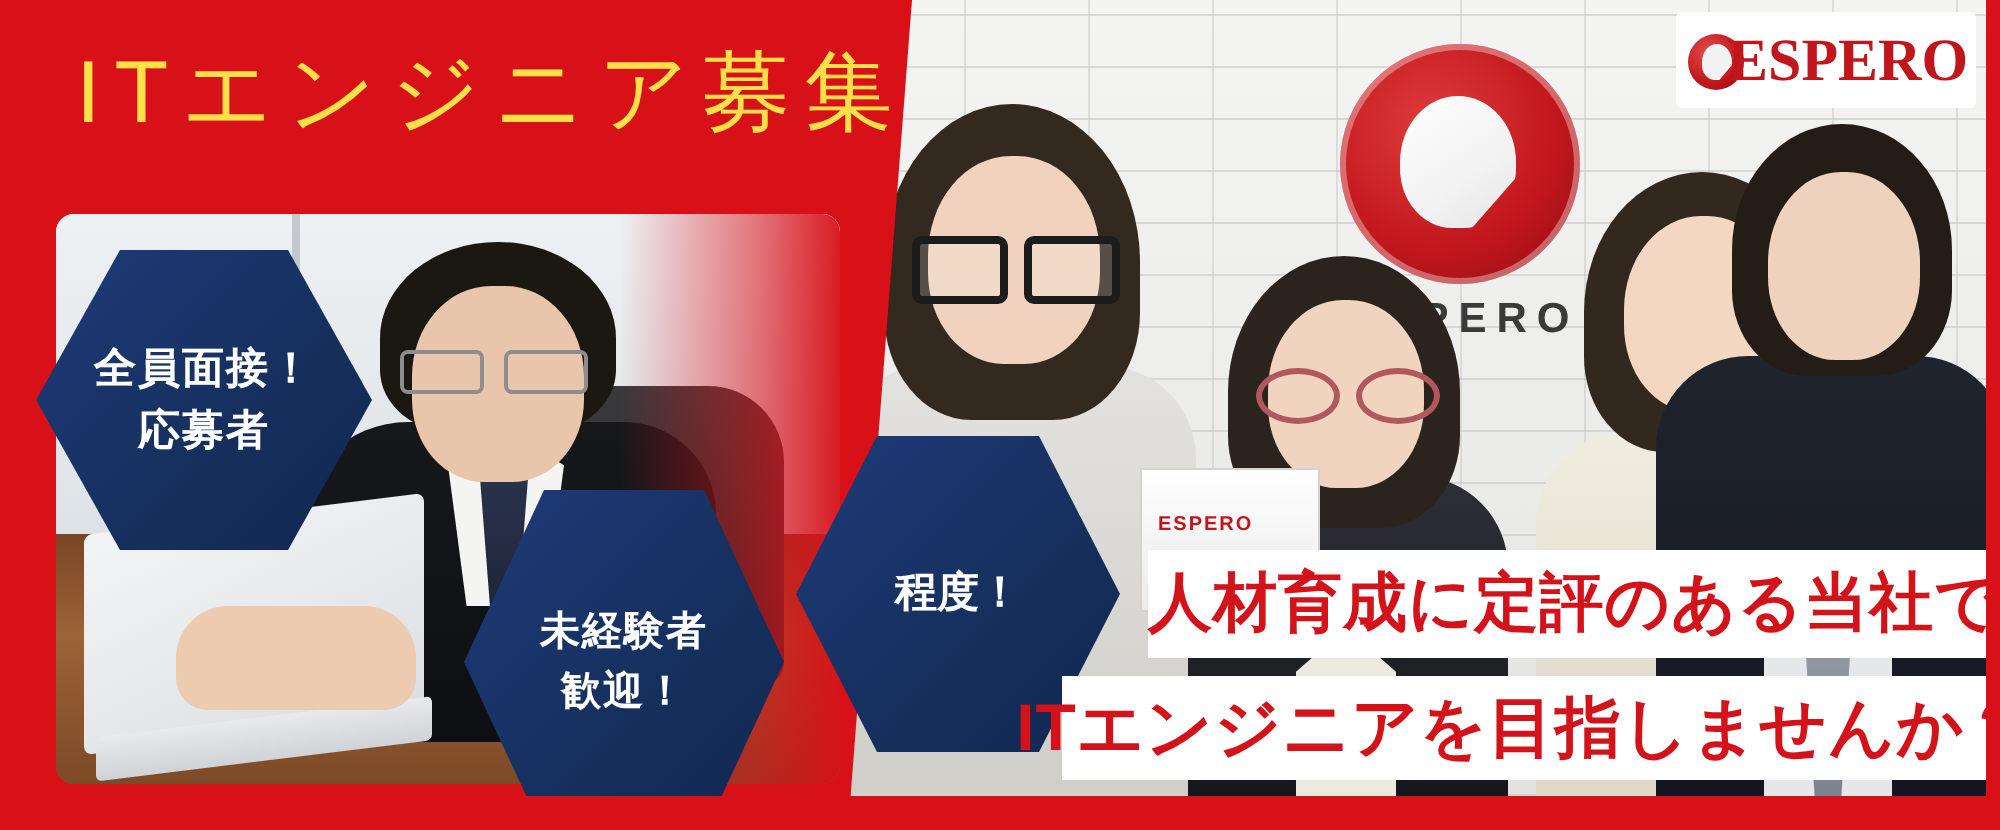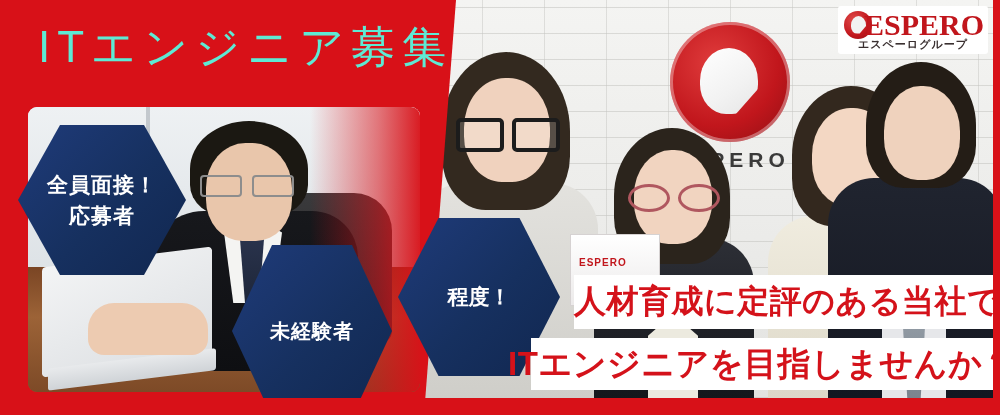--- a/index.html
+++ b/index.html
@@ -105,21 +105,21 @@
   
   .red-panel{
     position:absolute;left:0;top:0;width:470px;height:415px;
     background:#d81118;
     clip-path:polygon(0 0,456px 0,424px 415px,0 415px);
   }
 
   
   .headline{
     position:absolute;left:38px;top:20px;
-    font-size:44px;line-height:54px;color:#5eead4;
+    font-size:44px;line-height:54px;color:#fde047;
     letter-spacing:7px;font-weight:400;white-space:nowrap;
   }
 
   
   .photo-left{
     position:absolute;left:28px;top:107px;width:392px;height:285px;
     border-radius:9px;overflow:hidden;
     background:linear-gradient(180deg,#dfe3e6 0%,#cfd5da 45%,#6d4326 46%,#8b5a33 100%);
   }
   .room{position:absolute;left:0;top:0;right:0;height:58%;
@@ -288,35 +288,35 @@
   <div class="hex hex-1">
     <div>
       <span>全員面接！</span>
       <span>応募者</span>
     </div>
   </div>
 
   <div class="hex hex-2">
     <div>
       <span>未経験者</span>
+      <span>歓迎！</span>
     </div>
   </div>
 
   <div class="hex hex-3">
     <div>
       <span>程度！</span>
     </div>
   </div>
 
   <div class="logo-box">
     <div class="logo-row">
       <div class="logo-mark"></div>
       <div class="logo-word">ESPERO</div>
     </div>
-    <div class="logo-sub">エスペーログループ</div>
   </div>
 
   <div class="cta cta-1">
     <span>人材育成に定評のある当社で</span>
   </div>
   <div class="cta cta-2">
     <span>ITエンジニアを目指しませんか？</span>
   </div>
 
   <div class="frame">

